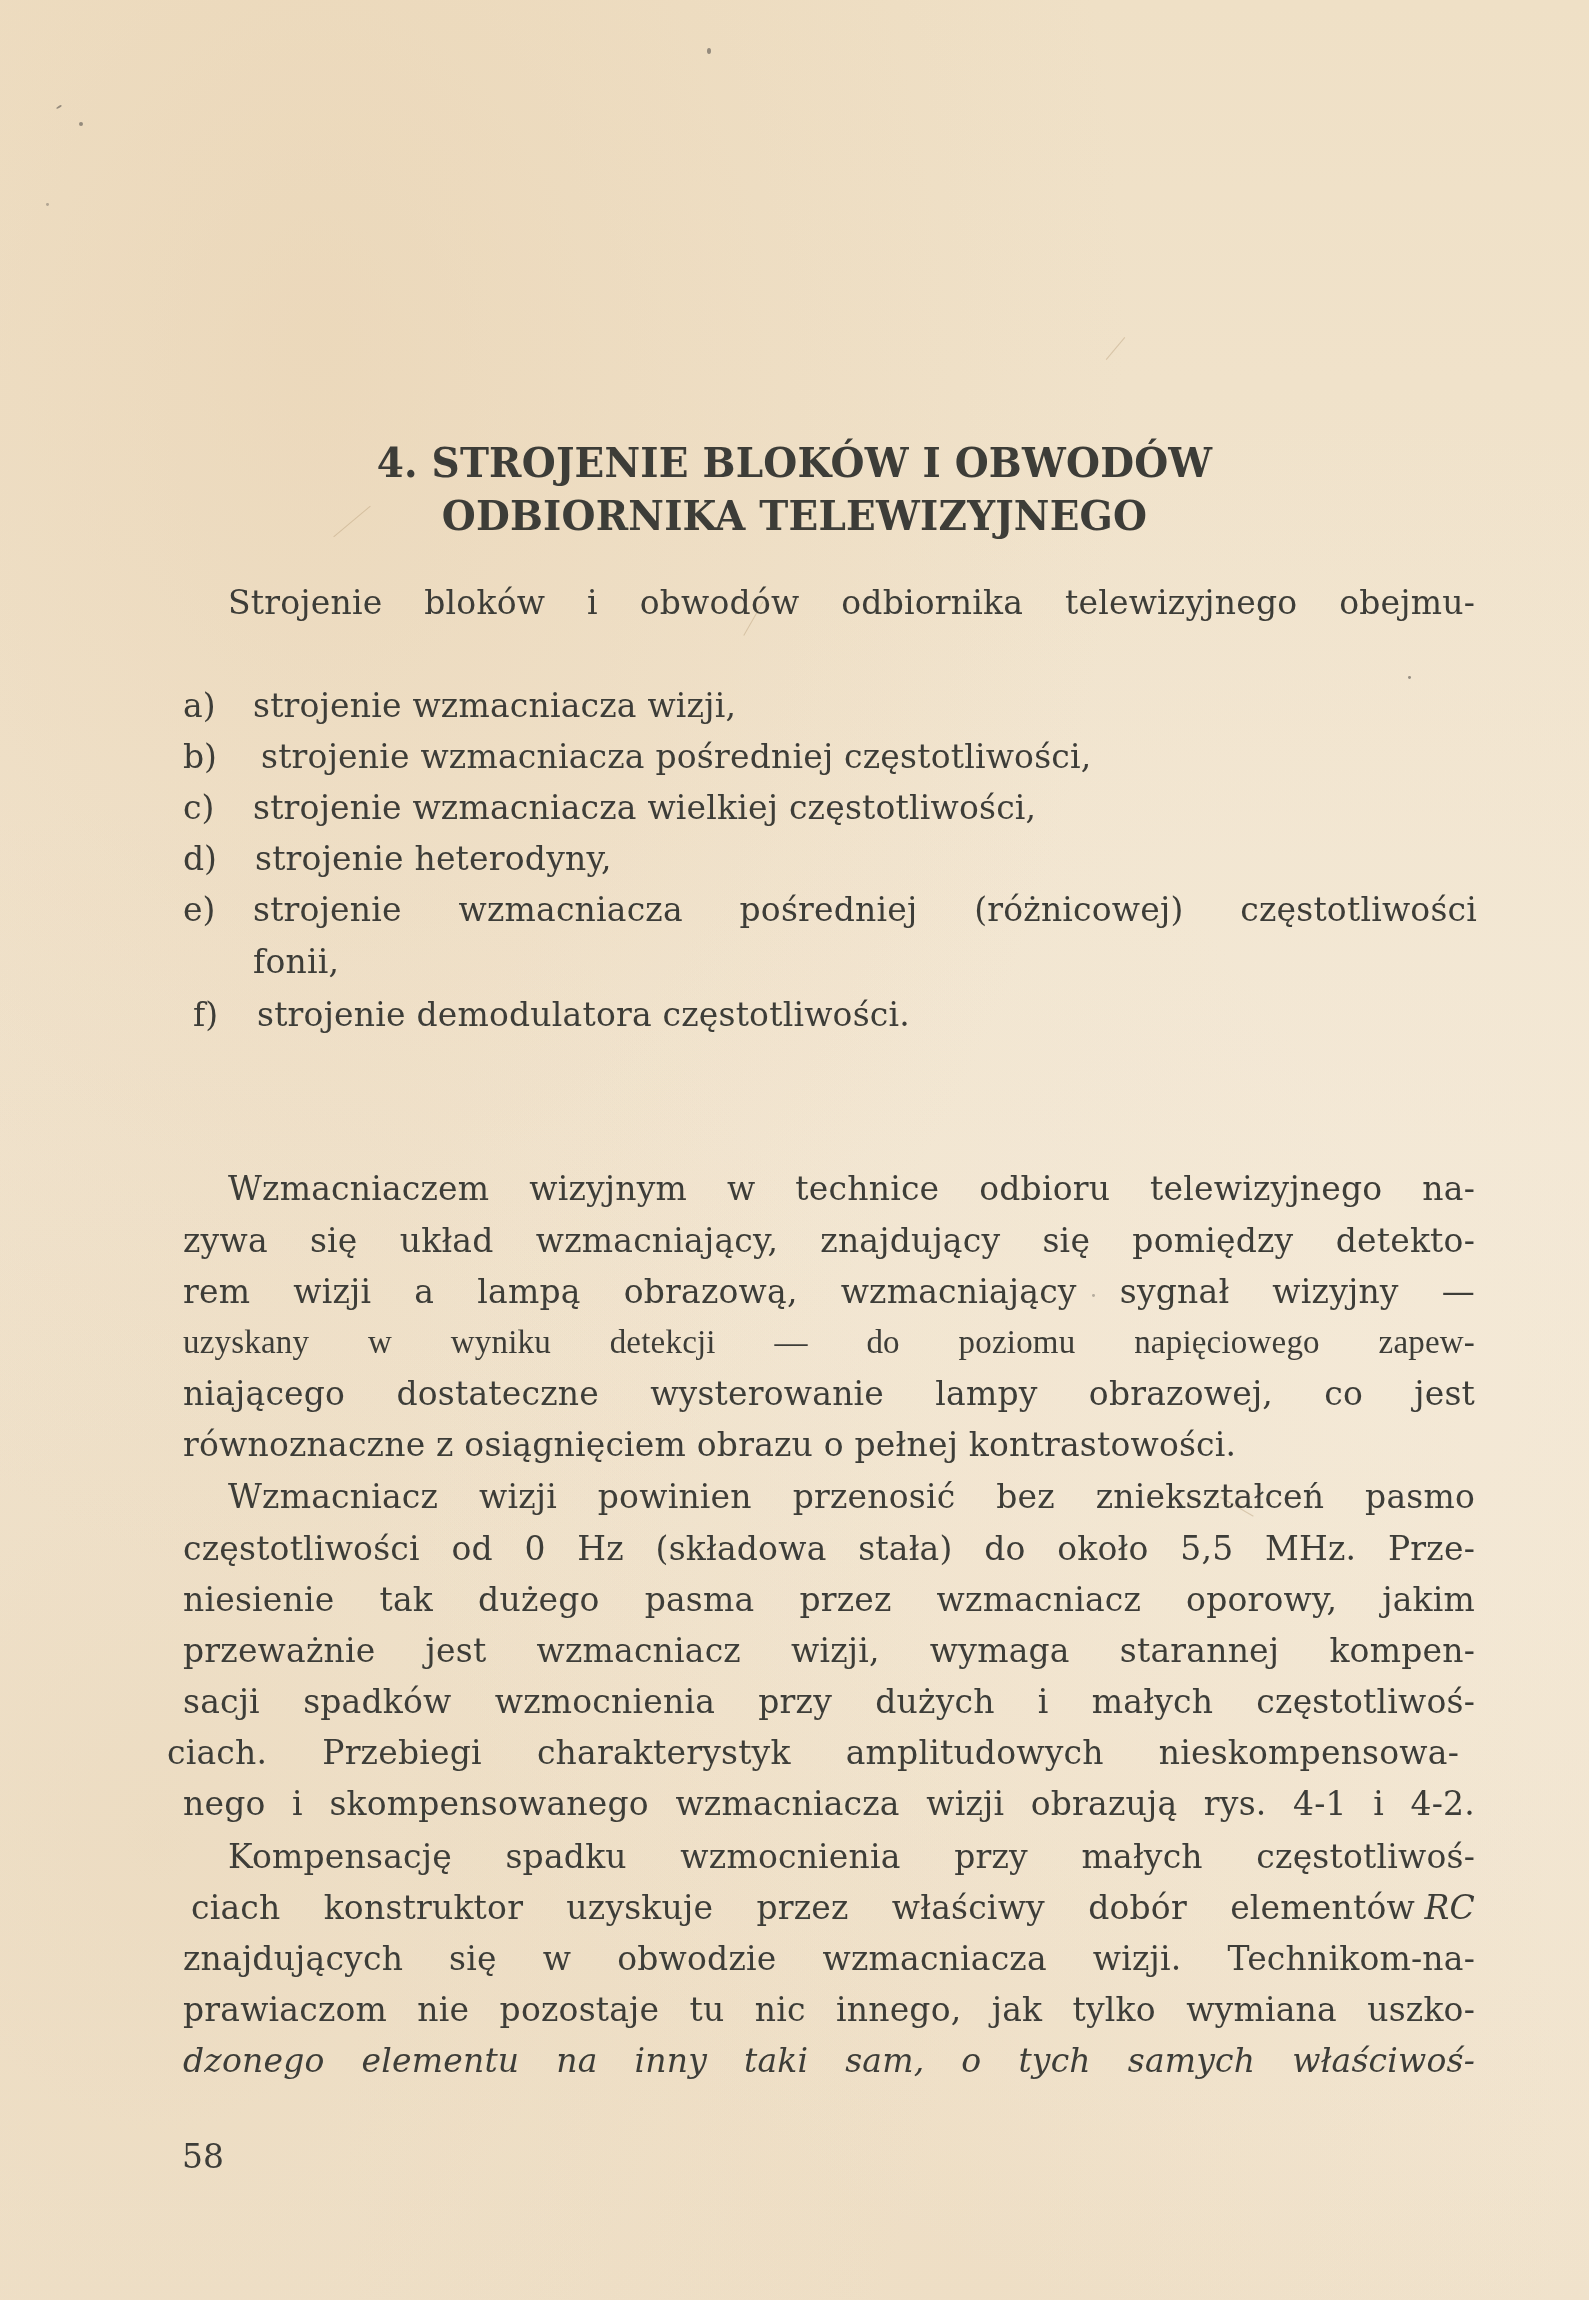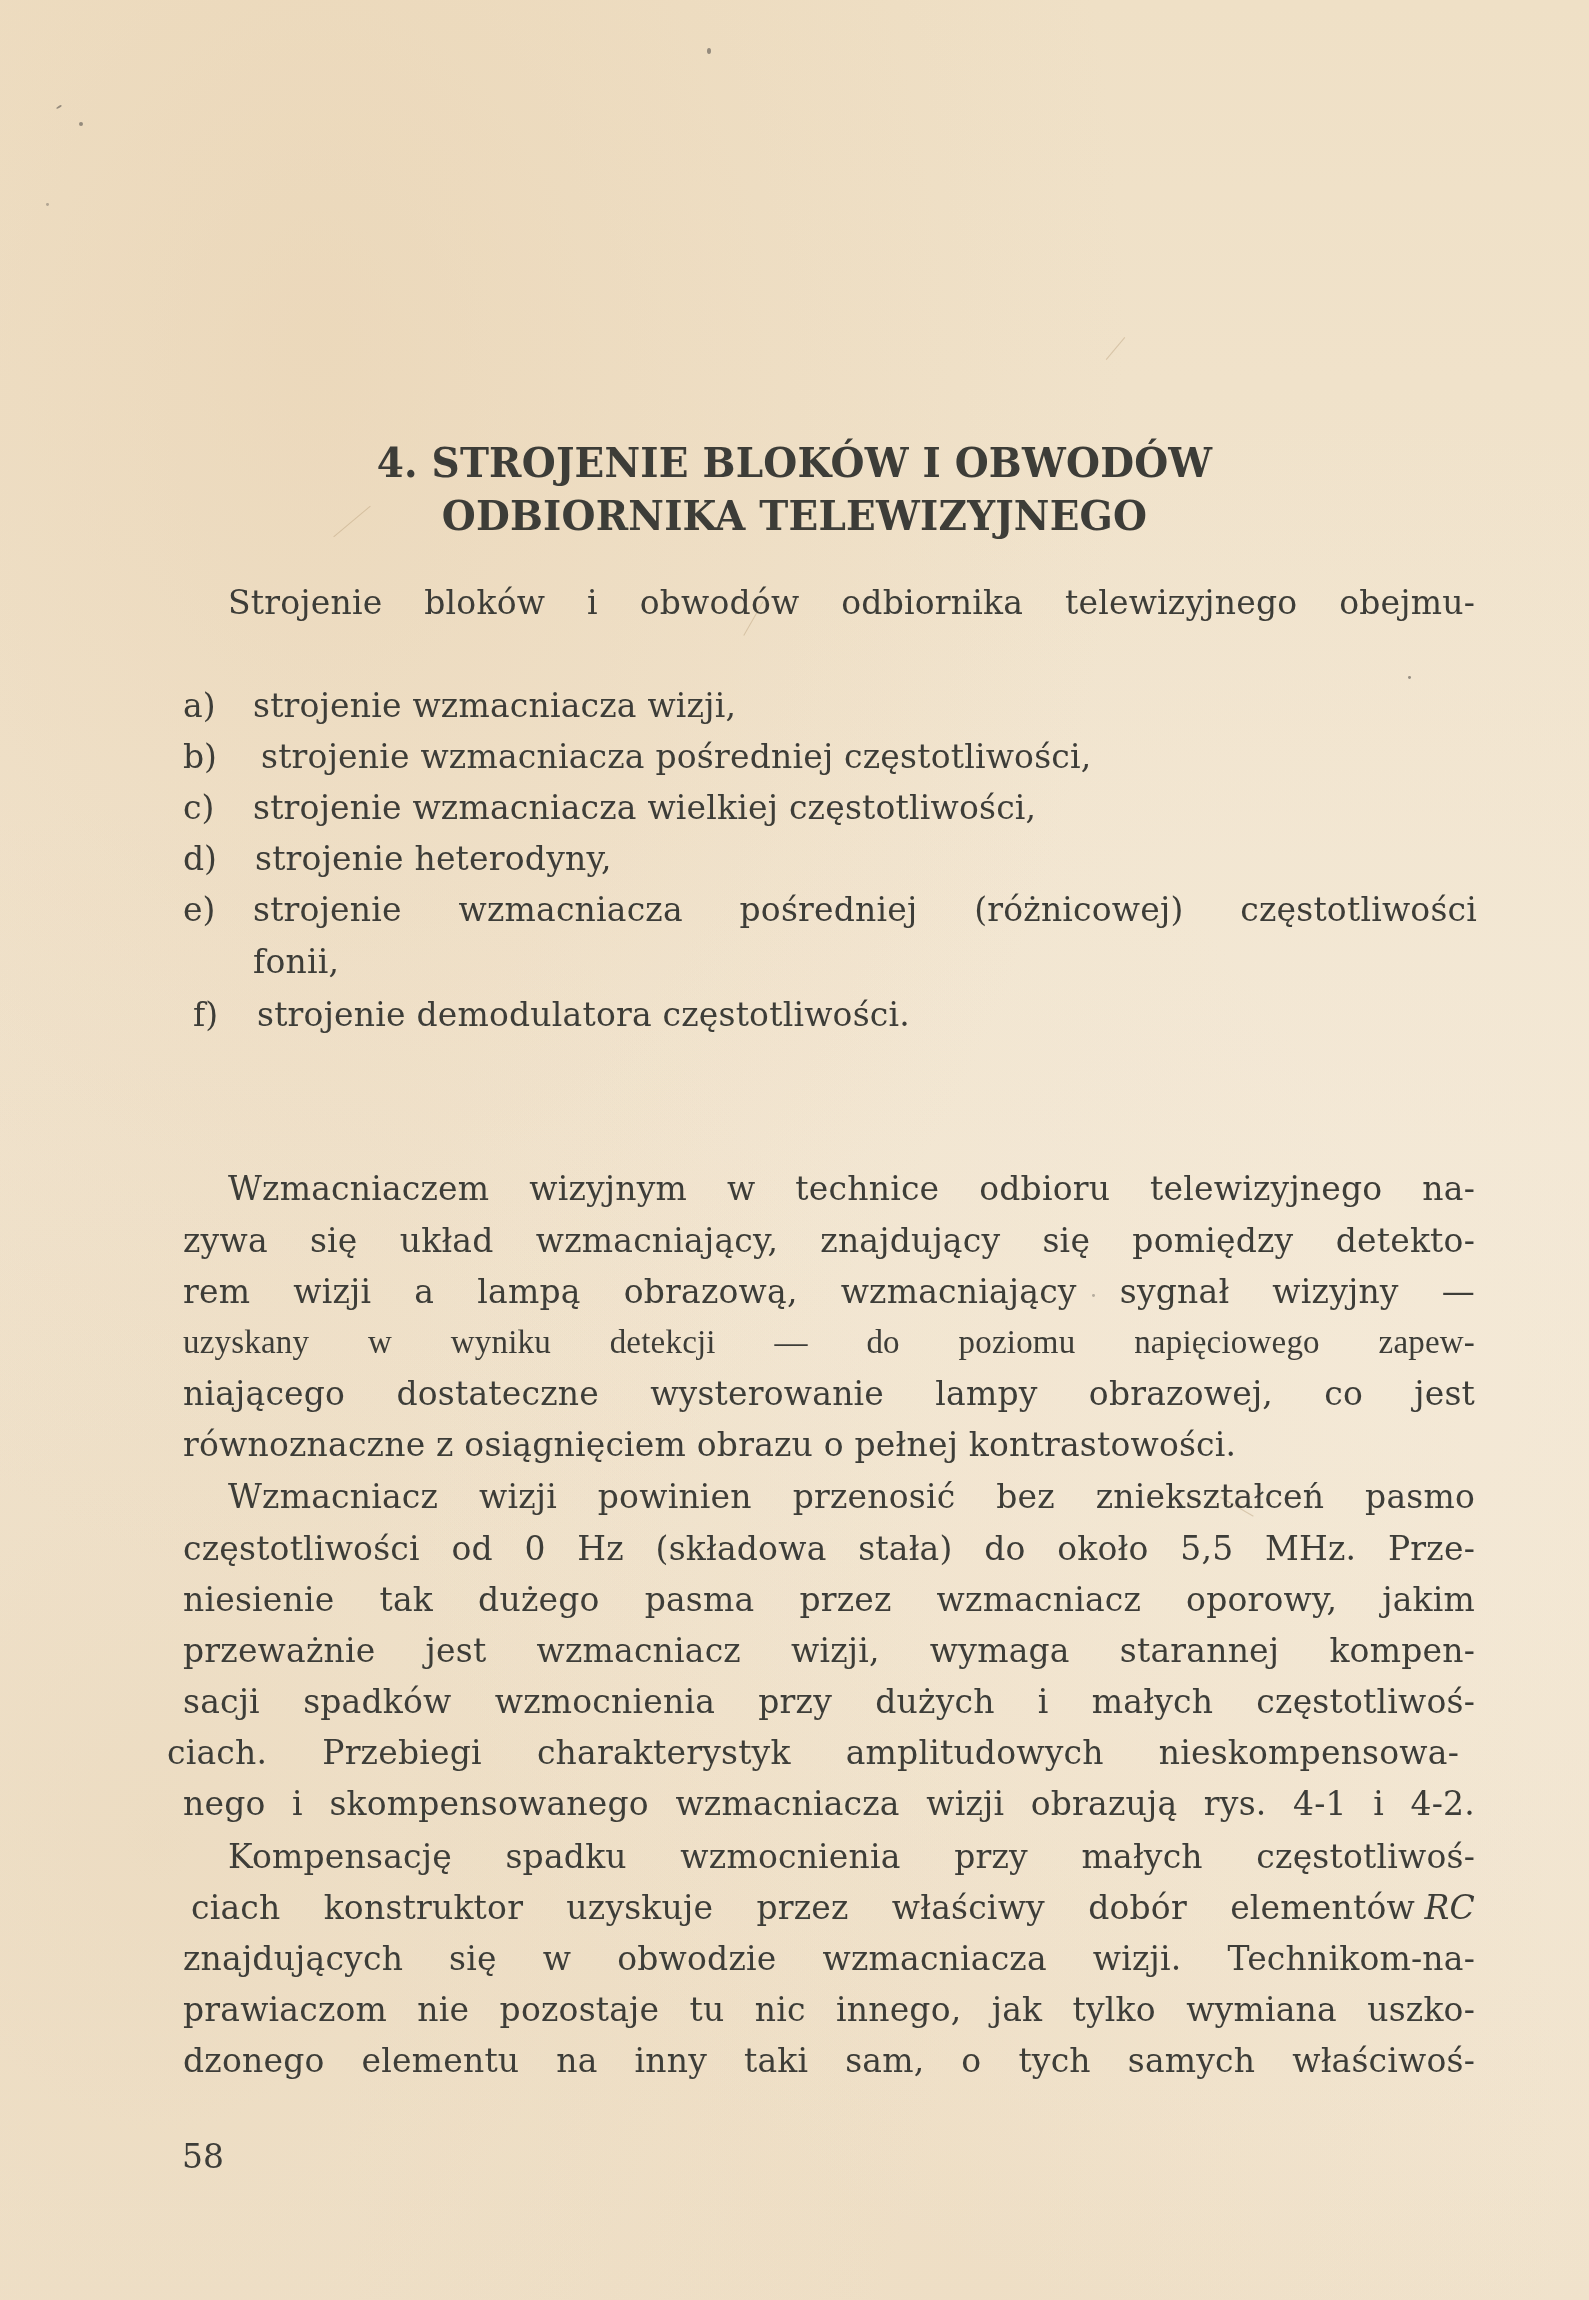--- a/index.html
+++ b/index.html
@@ -169,18 +169,18 @@
     <div class="line justify" style="left:183px;top:1778px;width:1292px;">nego i skompensowanego wzmacniacza wizji obrazują rys. 4-1 i 4-2.</div>
   </div>
 
   <div>
     <div class="line justify" style="left:228px;top:1831px;width:1247px;">Kompensację spadku wzmocnienia przy małych częstotliwoś-</div>
     <div class="line" style="left:183px;top:1882px;width:1292px;">
       <span class="justify" style="display:inline-block;width:1224px;text-align:justify;text-align-last:justify;margin-left:8px;">ciach konstruktor uzyskuje przez właściwy dobór elementów</span><i class="rc" style="position:absolute;right:0;top:0;">RC</i>
     </div>
     <div class="line justify" style="left:183px;top:1933px;width:1292px;">znajdujących się w obwodzie wzmacniacza wizji. Technikom-na-</div>
     <div class="line justify" style="left:183px;top:1984px;width:1292px;">prawiaczom nie pozostaje tu nic innego, jak tylko wymiana uszko-</div>
-    <div class="line justify" style="left:183px;top:2035px;width:1292px;">dzonego elementu na inny taki sam, o tych samych właściwoś-</div>
+    <div class="line justify" style="left:183px;top:2035px;width:1292px;font-style:italic;">dzonego elementu na inny taki sam, o tych samych właściwoś-</div>
   </div>
 
   <div class="page-number">58</div>
 </div>
 
 
 </body></html>

